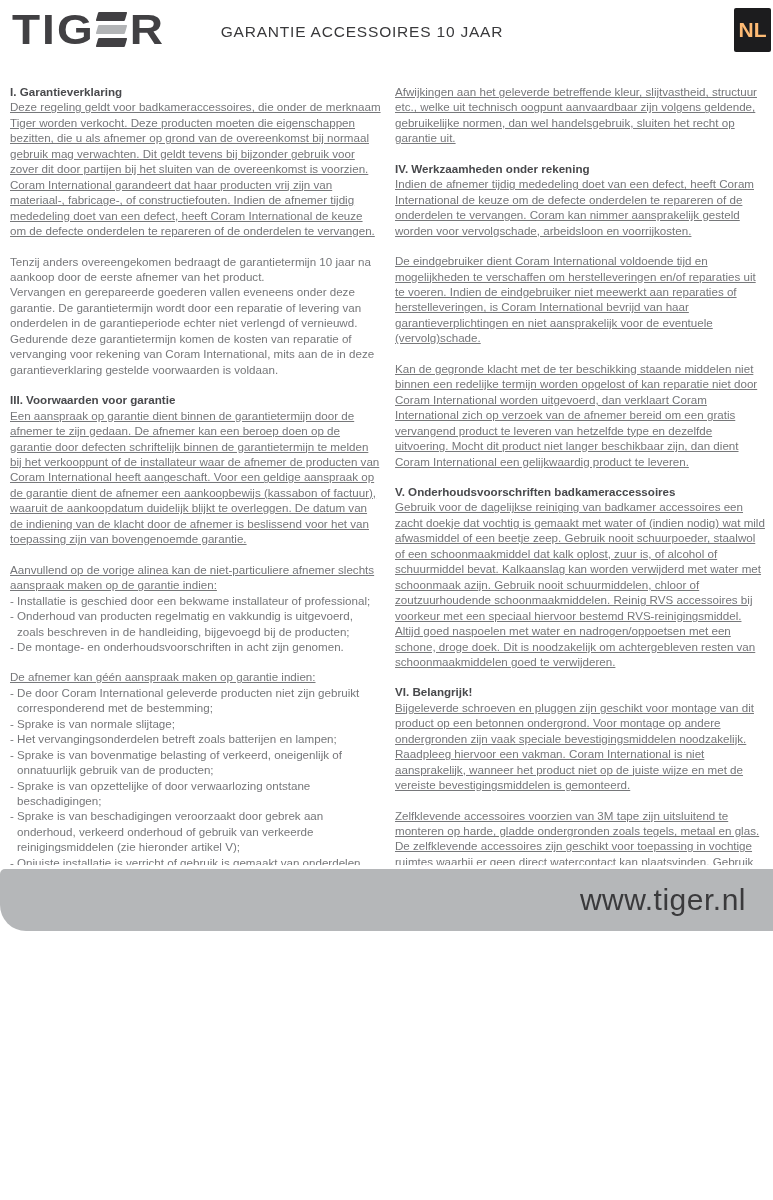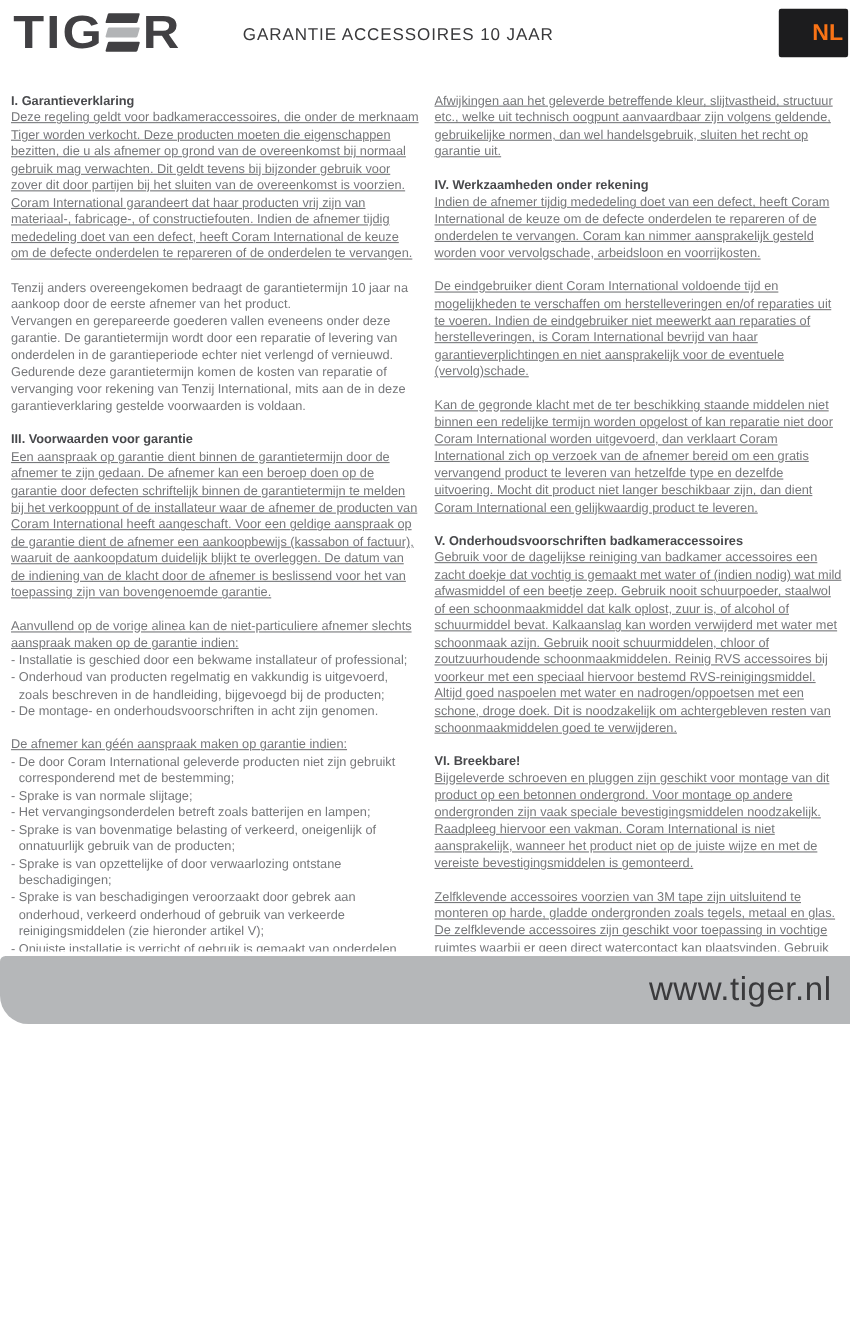--- a/index.html
+++ b/index.html
@@ -11,38 +11,38 @@
   .header{position:absolute;top:0;left:0;right:0;height:82px;}
   .logo{position:absolute;left:12px;top:6px;display:flex;align-items:center;
     color:#414043;font-weight:bold;font-size:46px;letter-spacing:2px;line-height:1;}
   .logo .ltr{display:inline-block;transform:scaleY(.92);}
   .logo-e{display:inline-flex;flex-direction:column;gap:4px;margin:0 4px 0 2px;}
   .logo-e .bar{width:29px;height:9px;background:#414043;transform:skewX(-16deg);border-radius:1px;}
   .logo-e .bar.mid{background:#b2b4b6;}
   .doc-title{position:absolute;left:0;top:23px;width:724px;text-align:center;
     font-weight:normal;font-size:15.5px;letter-spacing:.8px;color:#39393b;}
   .nl-badge{position:absolute;right:2px;top:8px;width:37px;height:44px;background:#1c1c1e;
-    color:#f97316;font-weight:bold;font-size:21px;display:flex;align-items:center;
-    justify-content:center;border-radius:2px;padding-left:26px;}
+    color:#fdba74;font-weight:bold;font-size:21px;display:flex;align-items:center;
+    justify-content:center;border-radius:2px;}
   
   .content{position:absolute;top:84px;left:10px;right:7px;bottom:68px;display:flex;gap:14px;
     font-size:11.6px;line-height:15.45px;color:#76777a;overflow:hidden;}
   .col{flex:1;min-width:0;}
   .sec-title{margin:0;font-size:11.6px;line-height:15.45px;font-weight:bold;color:#48494c;}
   .para{margin:0 0 15px;text-decoration:underline;}
   .para.tight{margin-bottom:0;}
   .block{margin:0 0 15px;}
   .block .line{margin:0;}
   .list{margin:0 0 15px;}
   .list .bullet{margin:0;padding-left:7px;text-indent:-7px;}
   section{margin:0;}
   
   .footer-bar{position:absolute;left:0;right:0;bottom:2px;height:62px;background:#b5b7b9;
     border-radius:5px 0 0 26px;display:flex;align-items:center;justify-content:flex-end;
-    padding-right:17px;box-sizing:border-box;}
+    padding-right:27px;box-sizing:border-box;}
   .footer-url{font-size:30px;color:#3a3a3c;letter-spacing:.5px;}
 </style>
 </head>
 <body>
 
 <div class="page">
 
   <div class="header">
     <div class="logo">
       <span class="ltr">TIG</span>
@@ -60,21 +60,21 @@
   <div class="content">
     <div class="col">
         <section>
           <h2 class="sec-title">I. Garantieverklaring</h2>
           <p class="para">Deze regeling geldt voor badkameraccessoires, die onder de merknaam Tiger worden verkocht. Deze producten moeten die eigenschappen bezitten, die u als afnemer op grond van de overeenkomst bij normaal gebruik mag verwachten. Dit geldt tevens bij bijzonder gebruik voor zover dit door partijen bij het sluiten van de overeenkomst is voorzien. Coram International garandeert dat haar producten vrij zijn van materiaal-, fabricage-, of constructiefouten. Indien de afnemer tijdig mededeling doet van een defect, heeft Coram International de keuze om de defecte onderdelen te repareren of de onderdelen te vervangen.</p>
         </section>
         <section>
           <div class="block">
             <p class="line">Tenzij anders overeengekomen bedraagt de garantietermijn 10 jaar na aankoop door de eerste afnemer van het product.</p>
             <p class="line">Vervangen en gerepareerde goederen vallen eveneens onder deze garantie. De garantietermijn wordt door een reparatie of levering van onderdelen in de garantieperiode echter niet verlengd of vernieuwd.</p>
-            <p class="line">Gedurende deze garantietermijn komen de kosten van reparatie of vervanging voor rekening van Tenzij International, mits aan de in deze garantieverklaring gestelde voorwaarden is voldaan.</p>
+            <p class="line">Gedurende deze garantietermijn komen de kosten van reparatie of vervanging voor rekening van Coram International, mits aan de in deze garantieverklaring gestelde voorwaarden is voldaan.</p>
           </div>
         </section>
         <section>
           <h2 class="sec-title">III. Voorwaarden voor garantie</h2>
           <p class="para">Een aanspraak op garantie dient binnen de garantietermijn door de afnemer te zijn gedaan. De afnemer kan een beroep doen op de garantie door defecten schriftelijk binnen de garantietermijn te melden bij het verkooppunt of de installateur waar de afnemer de producten van Coram International heeft aangeschaft. Voor een geldige aanspraak op de garantie dient de afnemer een aankoopbewijs (kassabon of factuur), waaruit de aankoopdatum duidelijk blijkt te overleggen. De datum van de indiening van de klacht door de afnemer is beslissend voor het van toepassing zijn van bovengenoemde garantie.</p>
           <p class="para tight">Aanvullend op de vorige alinea kan de niet-particuliere afnemer slechts aanspraak maken op de garantie indien:</p>
           <div class="list">
             <p class="bullet">- Installatie is geschied door een bekwame installateur of professional;</p>
             <p class="bullet">- Onderhoud van producten regelmatig en vakkundig is uitgevoerd, zoals beschreven in de handleiding, bijgevoegd bij de producten;</p>
             <p class="bullet">- De montage- en onderhoudsvoorschriften in acht zijn genomen.</p>
@@ -103,21 +103,21 @@
           <h2 class="sec-title">IV. Werkzaamheden onder rekening</h2>
           <p class="para">Indien de afnemer tijdig mededeling doet van een defect, heeft Coram International de keuze om de defecte onderdelen te repareren of de onderdelen te vervangen. Coram kan nimmer aansprakelijk gesteld worden voor vervolgschade, arbeidsloon en voorrijkosten.</p>
           <p class="para">De eindgebruiker dient Coram International voldoende tijd en mogelijkheden te verschaffen om herstelleveringen en/of reparaties uit te voeren. Indien de eindgebruiker niet meewerkt aan reparaties of herstelleveringen, is Coram International bevrijd van haar garantieverplichtingen en niet aansprakelijk voor de eventuele (vervolg)schade.</p>
           <p class="para">Kan de gegronde klacht met de ter beschikking staande middelen niet binnen een redelijke termijn worden opgelost of kan reparatie niet door Coram International worden uitgevoerd, dan verklaart Coram International zich op verzoek van de afnemer bereid om een gratis vervangend product te leveren van hetzelfde type en dezelfde uitvoering. Mocht dit product niet langer beschikbaar zijn, dan dient Coram International een gelijkwaardig product te leveren.</p>
         </section>
         <section>
           <h2 class="sec-title">V. Onderhoudsvoorschriften badkameraccessoires</h2>
           <p class="para">Gebruik voor de dagelijkse reiniging van badkamer accessoires een zacht doekje dat vochtig is gemaakt met water of (indien nodig) wat mild afwasmiddel of een beetje zeep. Gebruik nooit schuurpoeder, staalwol of een schoonmaakmiddel dat kalk oplost, zuur is, of alcohol of schuurmiddel bevat. Kalkaanslag kan worden verwijderd met water met schoonmaak azijn. Gebruik nooit schuurmiddelen, chloor of zoutzuurhoudende schoonmaakmiddelen. Reinig RVS accessoires bij voorkeur met een speciaal hiervoor bestemd RVS-reinigingsmiddel.  Altijd goed naspoelen met water en nadrogen/oppoetsen met een schone, droge doek. Dit is noodzakelijk om achtergebleven resten van schoonmaakmiddelen goed te verwijderen.</p>
         </section>
         <section>
-          <h2 class="sec-title">VI. Breekbare!</h2>
+          <h2 class="sec-title">VI. Belangrijk!</h2>
           <p class="para">Bijgeleverde schroeven en pluggen zijn geschikt voor montage van dit product op een betonnen ondergrond. Voor montage op andere ondergronden zijn vaak speciale bevestigingsmiddelen noodzakelijk. Raadpleeg hiervoor een vakman. Coram International is niet aansprakelijk, wanneer het product niet op de juiste wijze en met de vereiste bevestigingsmiddelen is gemonteerd.</p>
           <p class="para">Zelfklevende accessoires voorzien van 3M tape zijn uitsluitend te monteren op harde, gladde ondergronden zoals tegels, metaal en glas. De zelfklevende accessoires zijn geschikt voor toepassing in vochtige ruimtes waarbij er geen direct watercontact kan plaatsvinden. Gebruik van de accessoires in bijvoorbeeld de douchecabine is dan ook uitgesloten. Het is van groot belang dat de ondergrond goed schoon is alvorens het artikel op de muur te plakken, gebruik hiervoor een stofvrije doek en een beetje alcohol of spiritus. Bij een aantal artikelen wordt ook een speciaal schoonmaakdoekje meegeleverd dat hiervoor gebruikt kan worden. Als de muur goed droog is na het schoonmaken kan het accessoire op de muur geplakt worden en dient het product krachtig te worden aangedrukt (ongeveer 1 minuut) zodat de tape optimaal kan hechten aan de ondergrond. Na 24 uur kan het accessoire in gebruik genomen worden.</p>
         </section>
       </div>
   </div>
 
   <div class="footer-bar">
     <span class="footer-url">www.tiger.nl</span>
   </div>
 

